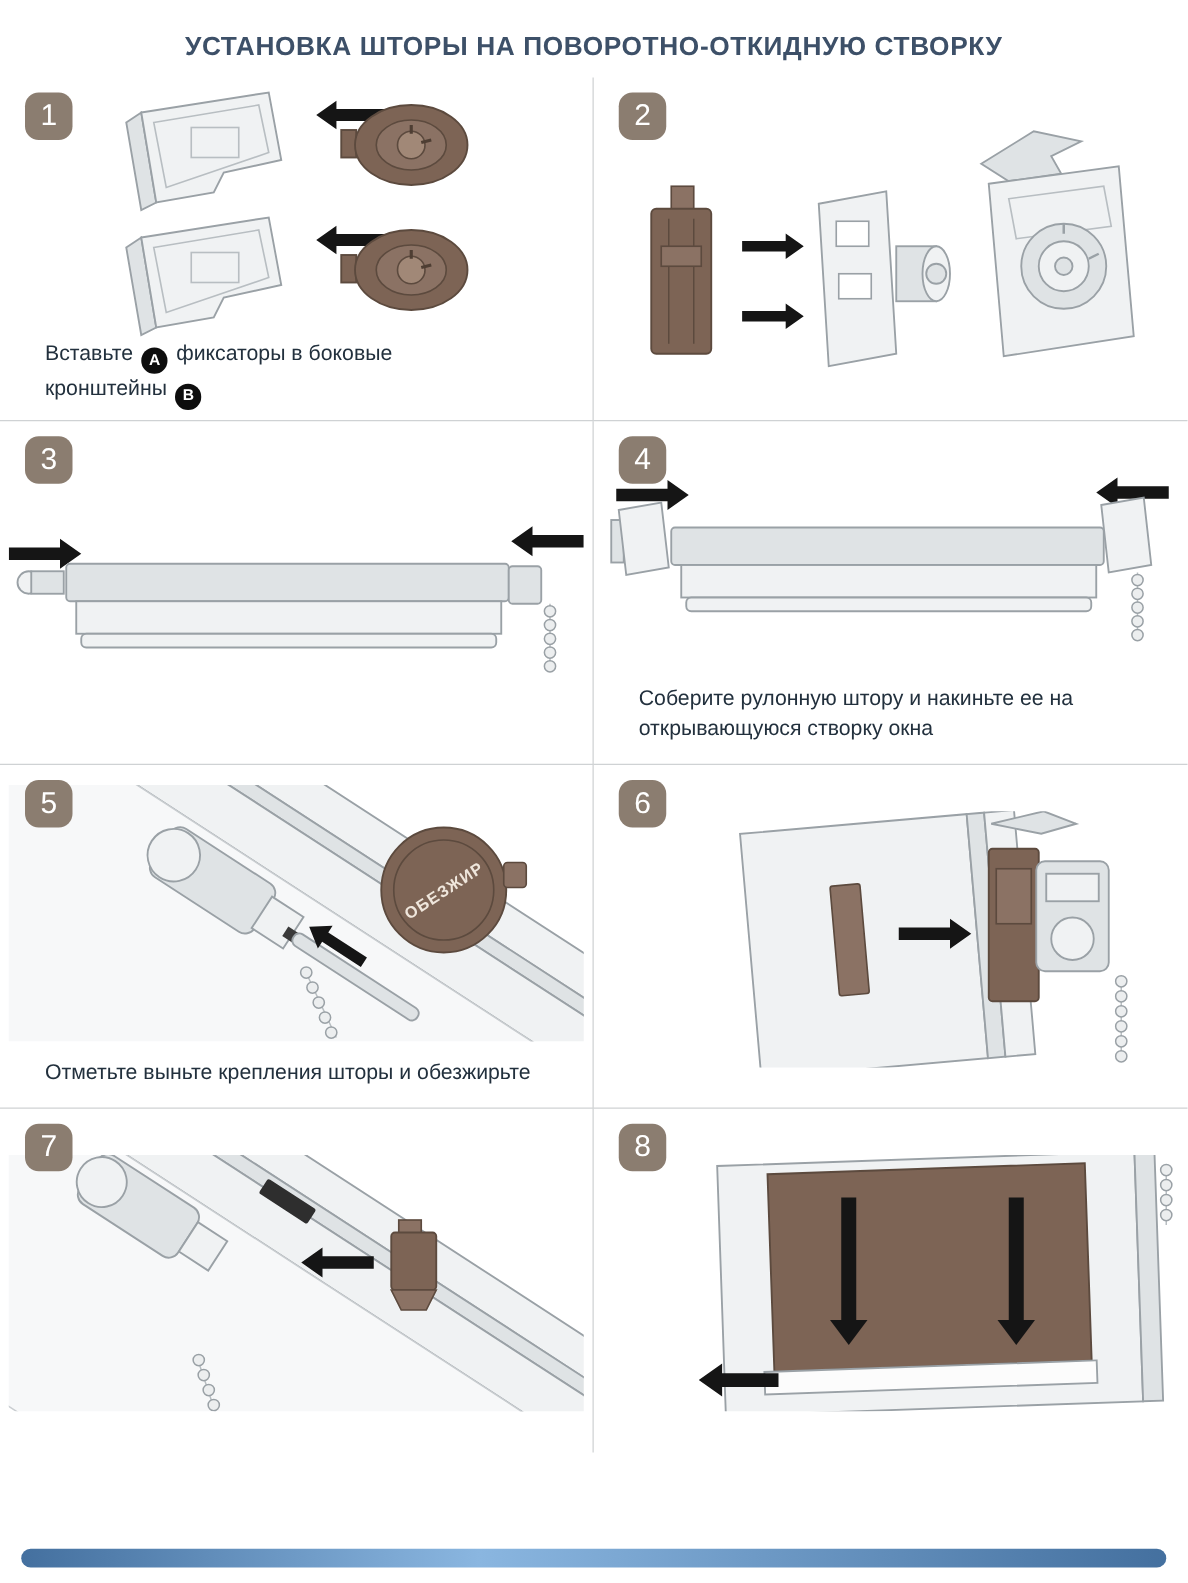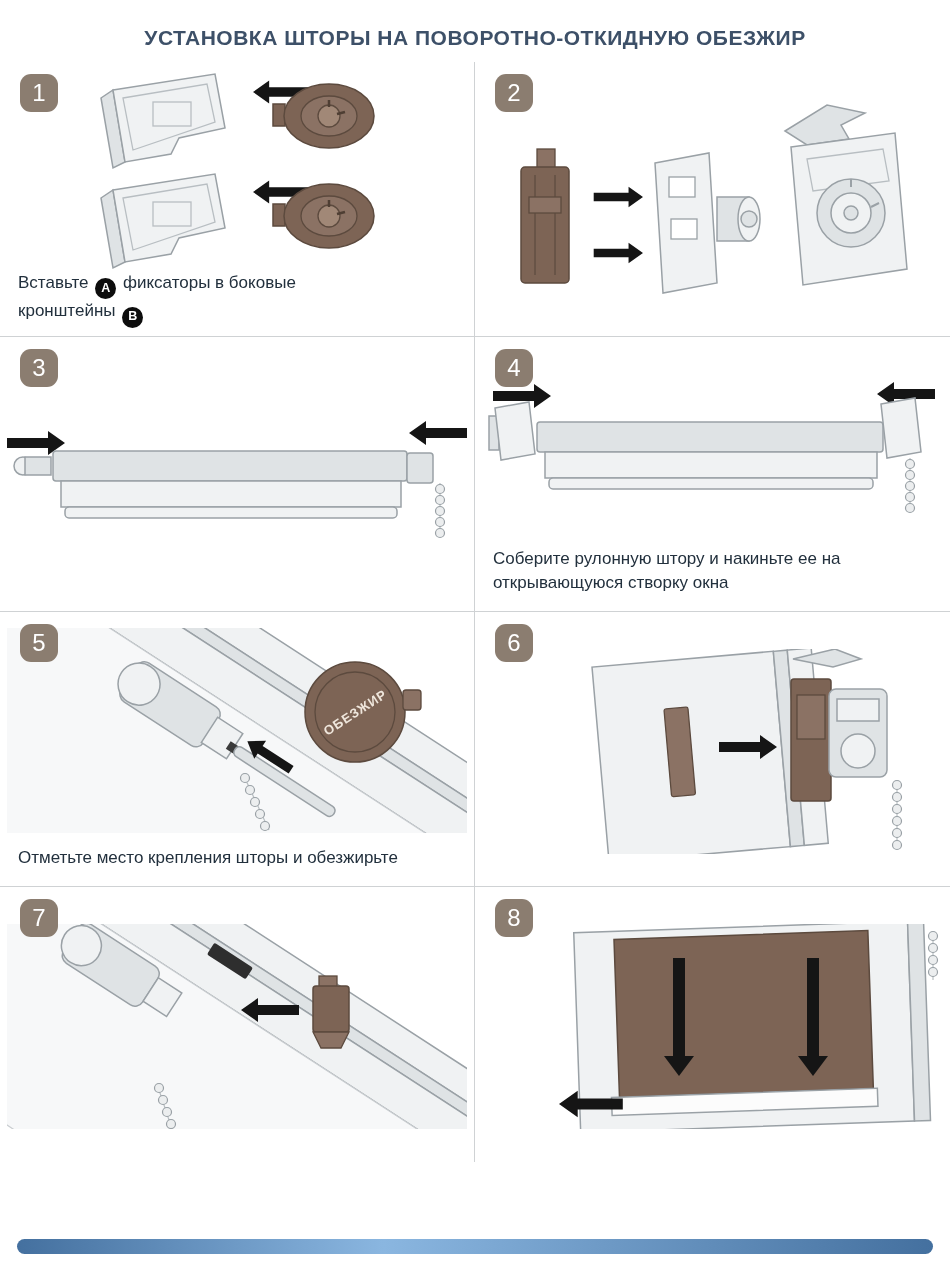--- a/index.html
+++ b/index.html
@@ -17,21 +17,21 @@
   .cell{position:relative;display:flex;flex-direction:column;overflow:hidden}
   .cell:nth-child(odd){border-right:1px solid var(--divider,#cfd2d4)}
   .cell:nth-child(-n+6){border-bottom:1px solid var(--divider,#cfd2d4)}
 
   .step-badge{position:absolute;top:12px;left:20px;width:38px;height:38px;
         border-radius:11px;background:var(--step-badge-bg,#8b7d70);color:#fff;
         font-size:24px;font-weight:500;display:flex;align-items:center;justify-content:center;z-index:2}
 
   .illus{flex:1;display:flex;align-items:center;justify-content:center;padding-top:4px}
 
-  .caption{padding:0 14px 16px 18px;font-size:17px;line-height:1.42;
+  .caption{padding:0 14px 16px 36px;font-size:17px;line-height:1.42;
         color:var(--text-color,#22303d);font-weight:500}
 
   .letter-badge{display:inline-flex;width:21px;height:21px;border-radius:50%;
         background:var(--letter-badge-bg,#0d0d0d);color:#fff;font-size:12.5px;font-weight:700;
         align-items:center;justify-content:center;vertical-align:-4px;margin:0 2px}
 
   .footer-bar{position:absolute;left:17px;right:17px;bottom:12px;height:15px;border-radius:8px;
         background:linear-gradient(90deg,var(--footer-blue-1,#44709f),
                    var(--footer-blue-2,#8ab6e0) 40%,var(--footer-blue-1,#44709f))}
 
@@ -44,21 +44,21 @@
   .br{fill:var(--brown,#7d6455);stroke:var(--brown-dark,#5c4a3e);stroke-width:1.5}
   .br2{fill:#8b7264;stroke:var(--brown-dark,#5c4a3e);stroke-width:1.3}
   .arr{fill:#151515}
   .bead{fill:#eceeef;stroke:var(--line-gray,#9aa1a6);stroke-width:1.2}
   .chainln{stroke:#b8bec2;stroke-width:1.2}
 </style>
 </head>
 <body>
 
 <div class="page">
-  <h1 class="title">УСТАНОВКА ШТОРЫ НА ПОВОРОТНО-ОТКИДНУЮ ОБЕЗЖИР</h1>
+  <h1 class="title">УСТАНОВКА ШТОРЫ НА ПОВОРОТНО-ОТКИДНУЮ СТВОРКУ</h1>
 
   <div class="grid">
 
     <section class="cell">
       <div class="step-badge">1</div>
       <div class="illus">
         <svg width="420" height="205" viewBox="0 0 420 205">
           <g id="s1set">
             <g>
               <polygon class="ln-d" points="74,32 86,24 98,96 86,102"></polygon>
@@ -203,21 +203,21 @@
           <g>
             <line class="chainln" x1="236" y1="146" x2="262" y2="202"></line>
             <circle class="bead" cx="238" cy="150" r="4.5"></circle>
             <circle class="bead" cx="243" cy="162" r="4.5"></circle>
             <circle class="bead" cx="248" cy="174" r="4.5"></circle>
             <circle class="bead" cx="253" cy="186" r="4.5"></circle>
             <circle class="bead" cx="258" cy="198" r="4.5"></circle>
           </g>
         </svg>
       </div>
-      <p class="caption">Отметьте место крепления шторы и обезжирьте</p>
+      <p class="caption">Отметьте выньте крепления шторы и обезжирьте</p>
     </section>
 
     <section class="cell">
       <div class="step-badge">6</div>
       <div class="illus">
         <svg width="460" height="205" viewBox="0 0 460 205">
           <g transform="rotate(-5 230 116)">
             <rect class="ln" x="118" y="8" width="182" height="196"></rect>
             <rect class="ln-d" x="300" y="8" width="14" height="196"></rect>
             <rect class="ln" x="314" y="8" width="24" height="196"></rect>

